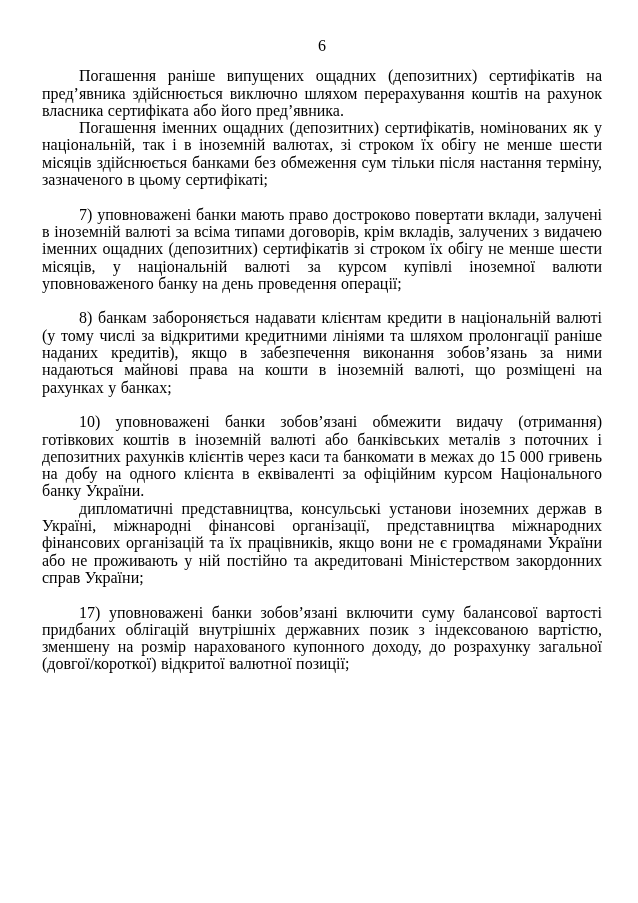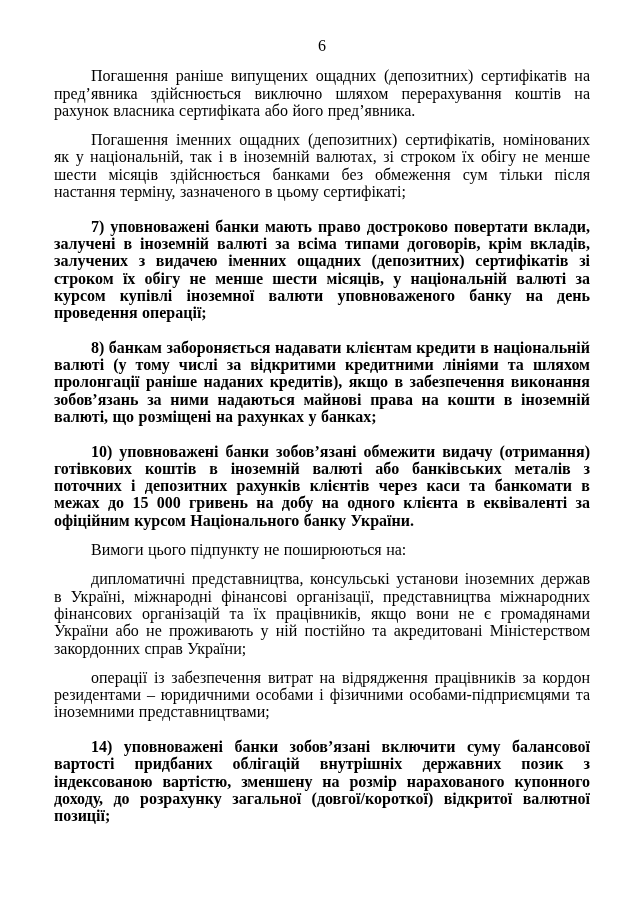--- a/index.html
+++ b/index.html
@@ -18,48 +18,45 @@
     font-size: 16px;
     line-height: 17.3px;
     padding: 37px 36px 20px 42px;
     overflow: hidden;
   }
   .page-number {
     text-align: center;
     margin-bottom: 13px;
   }
   .page p {
-    margin: 12px;
+    margin: 0;
     text-indent: 37px;
     text-align: justify;
     word-spacing: 0.5px;
   }
   .page p.gap {
     margin-top: 17.3px;
-    font-weight: bold;
   }
 </style>
 </head>
 <body>
 
 <div class="page">
   <div class="page-number">6</div>
 
   <p>Погашення раніше випущених ощадних (депозитних) сертифікатів на пред’явника здійснюється виключно шляхом перерахування коштів на рахунок власника сертифіката або його пред’явника.</p>
 
   <p>Погашення іменних ощадних (депозитних) сертифікатів, номінованих як у національній, так і в іноземній валютах, зі строком їх обігу не менше шести місяців здійснюється банками без обмеження сум тільки після настання терміну, зазначеного в цьому сертифікаті;</p>
 
   <p class="gap">7) уповноважені банки мають право достроково повертати вклади, залучені в іноземній валюті за всіма типами договорів, крім вкладів, залучених з видачею іменних ощадних (депозитних) сертифікатів зі строком їх обігу не менше шести місяців, у національній валюті за курсом купівлі іноземної валюти уповноваженого банку на день проведення операції;</p>
 
   <p class="gap">8) банкам забороняється надавати клієнтам кредити в національній валюті (у тому числі за відкритими кредитними лініями та шляхом пролонгації раніше наданих кредитів), якщо в забезпечення виконання зобов’язань за ними надаються майнові права на кошти в іноземній валюті, що розміщені на рахунках у банках;</p>
 
 
   <p class="gap">10) уповноважені банки зобов’язані обмежити видачу (отримання) готівкових коштів в іноземній валюті або банківських металів з поточних і депозитних рахунків клієнтів через каси та банкомати в межах до 15&nbsp;000 гривень на добу на одного клієнта в еквіваленті за офіційним курсом Національного банку України.</p>
 
 
-  <p>Вимоги цього підпункту не поширюються на:</p>
 
   <p>дипломатичні представництва, консульські установи іноземних держав в Україні, міжнародні фінансові організації, представництва міжнародних фінансових організацій та їх працівників, якщо вони не є громадянами України або не проживають у ній постійно та акредитовані Міністерством закордонних справ України;</p>
 
-  <p>операції із забезпечення витрат на відрядження працівників за кордон резидентами – юридичними особами і фізичними особами-підприємцями та іноземними представництвами;</p>
 
-  <p class="gap">14) уповноважені банки зобов’язані включити суму балансової вартості придбаних облігацій внутрішніх державних позик з індексованою вартістю, зменшену на розмір нарахованого купонного доходу, до розрахунку загальної (довгої/короткої) відкритої валютної позиції;</p>
+  <p class="gap">17) уповноважені банки зобов’язані включити суму балансової вартості придбаних облігацій внутрішніх державних позик з індексованою вартістю, зменшену на розмір нарахованого купонного доходу, до розрахунку загальної (довгої/короткої) відкритої валютної позиції;</p>
 </div>
 
 </body></html>

